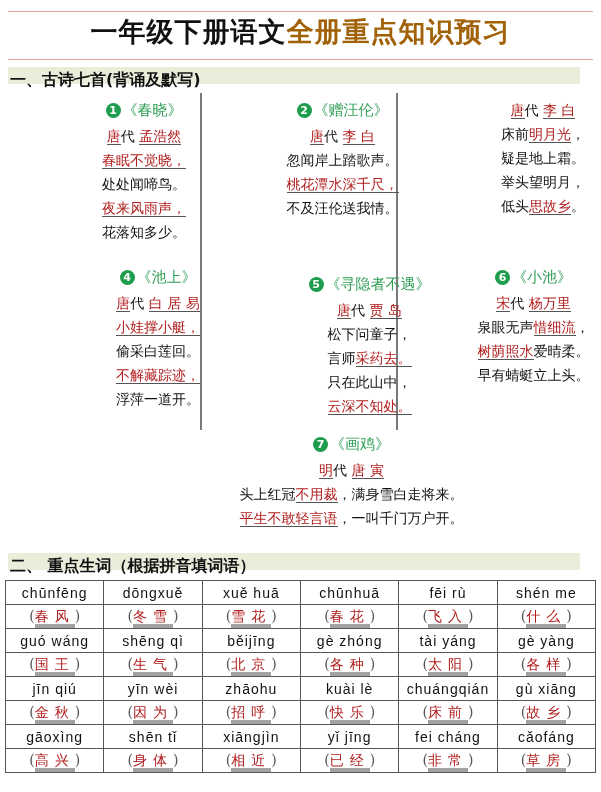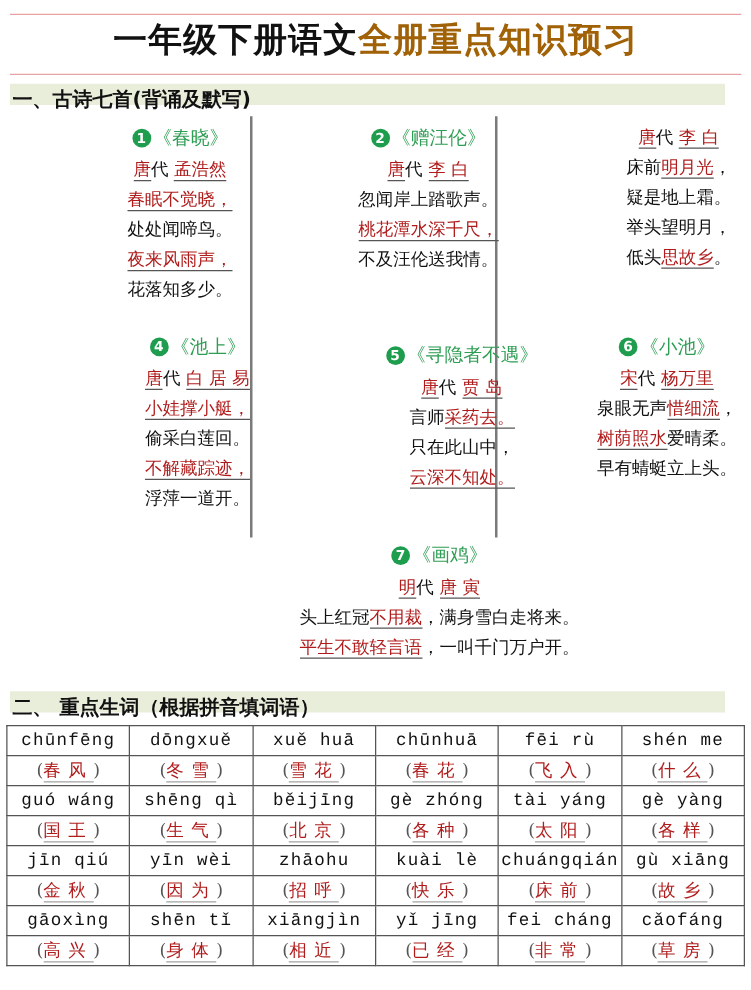--- a/index.html
+++ b/index.html
@@ -10,24 +10,24 @@
   .secbar{position:absolute;left:8px;width:572px;height:17px;background:#e9eedb;font-size:16px;font-weight:bold;line-height:25px;padding-left:2px;box-sizing:border-box;font-family:"DejaVu Sans",sans-serif;}
   .vdiv{position:absolute;width:2px;background:#7a7a7a;}
   .poem{position:absolute;text-align:center;font-size:14px;line-height:24px;padding-left:44px;}
   .ptitle{color:#2f9e55;font-size:15px;height:26px;}
   .num{display:inline-block;width:15px;height:15px;border-radius:50%;background:#1f9d4e;color:#fff;font-size:11px;line-height:15px;text-align:center;font-weight:bold;font-family:"DejaVu Sans",sans-serif;vertical-align:1px;margin-right:2px;}
   .red{color:#b01c1c;}
   .ul{border-bottom:1.5px solid #555;}
   .line{white-space:nowrap;}
   table.words{position:absolute;left:5px;top:580px;width:591px;border-collapse:collapse;table-layout:fixed;}
   table.words td{border:1.5px solid #555;text-align:center;height:23px;padding:0;font-size:14px;white-space:nowrap;overflow:hidden;}
-  td.py{letter-spacing:1px;font-family:Liberation Mono, monospace;}
+  td.py{letter-spacing:1px;font-family:Liberation Sans, sans-serif;}
   td.hz{color:#b01c1c;font-size:14px;}
   td.hz .paren{color:#555;}
-  td.hz .w{border-bottom:1px solid #a3a3a3;letter-spacing:6px;}
+  td.hz .w{border-bottom:6px solid #a3a3a3;letter-spacing:6px;}
 </style>
 </head>
 <body>
 
 <div class="hr" style="top:11px;"></div>
 <div class="title">
   <span>一年级下册语文</span><span class="red" style="color:#a16207">全册重点知识预习</span>
 </div>
 <div class="hr" style="top:59px;"></div>
 
@@ -63,20 +63,21 @@
       <div class="ptitle"><span class="num">4</span><span>《池上》</span></div>
       <div class="line"><span class="red ul">唐</span><span>代</span> <span class="red ul">白 居 易</span></div>
       <div class="line"><span class="red ul">小娃撑小艇，</span></div>
       <div class="line"><span>偷采白莲回。</span></div>
       <div class="line"><span class="red ul">不解藏踪迹，</span></div>
       <div class="line"><span>浮萍一道开。</span></div>
     </div>
     <div class="poem" style="left: 201px; top: 272px; width: 195px; margin-left: 27px;">
       <div class="ptitle"><span class="num">5</span><span>《寻隐者不遇》</span></div>
       <div class="line"><span class="red ul">唐</span><span>代</span> <span class="red ul">贾 岛</span></div>
+      <div class="line"><span>松下问童子，</span></div>
       <div class="line"><span>言师</span><span class="red ul">采药去。</span></div>
       <div class="line"><span>只在此山中，</span></div>
       <div class="line"><span class="red ul">云深不知处。</span></div>
     </div>
     <div class="poem" style="left: 397px; top: 265px; width: 185px;">
       <div class="ptitle"><span class="num">6</span><span>《小池》</span></div>
       <div class="line"><span class="red ul">宋</span><span>代</span> <span class="red ul">杨万里</span></div>
       <div class="line"><span>泉眼无声</span><span class="red ul">惜细流</span><span>，</span></div>
       <div class="line"><span class="red ul">树荫照水</span><span>爱晴柔。</span></div>
       <div class="line"><span>早有蜻蜓立上头。</span></div>

